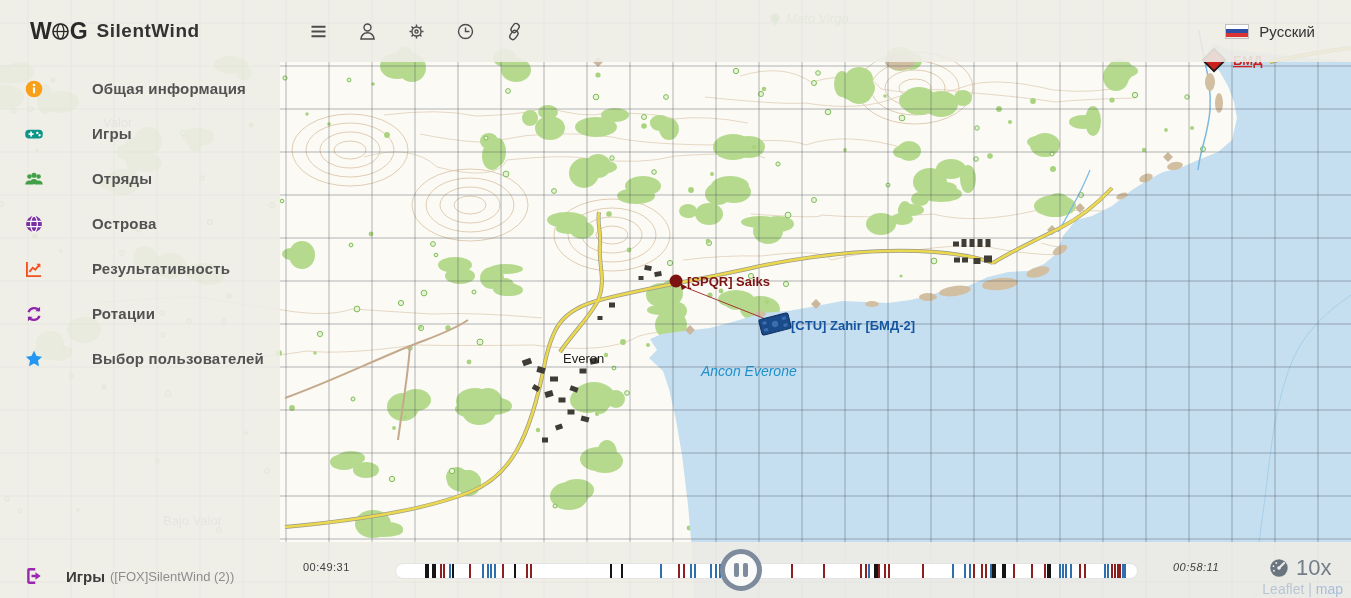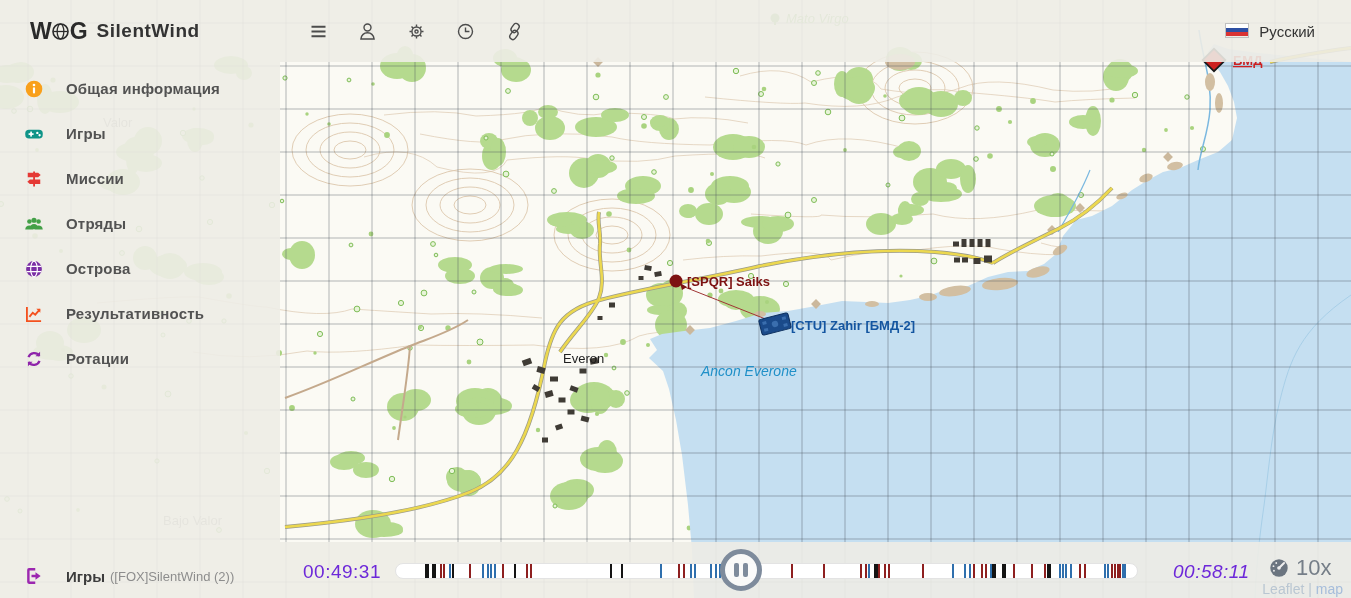--- a/index.html
+++ b/index.html
@@ -12,47 +12,47 @@
   
   .panel{background:rgba(237,236,230,0.9);}
   .topbar{
     position:absolute;left:280px;top:0;width:1071px;height:62px;
     display:flex;align-items:center;z-index:5;
   }
   .nav-icons{display:flex;align-items:center;gap:27px;padding-left:27px;}
   .nav-icon{width:22px;height:22px;display:inline-flex;align-items:center;justify-content:center;cursor:pointer;}
   .nav-icon svg{width:21px;height:21px;stroke:#4c4c4c;fill:none;stroke-width:1.6;}
   .topbar-spacer{flex:1;}
-  .lang{display:flex;gap:10px;padding-right:36px;cursor:pointer;}
+  .lang{display:flex;align-items:center;gap:10px;padding-right:36px;cursor:pointer;}
   .flag{width:22px;height:13px;border:1px solid #c0c0c0;display:flex;flex-direction:column;}
   .flag div{flex:1;}
   .lang-label{font-size:15px;color:#333;}
   
   .sidebar{
     position:absolute;left:0;top:0;width:280px;height:598px;z-index:6;
   }
   .logo{height:62px;display:flex;align-items:center;padding-left:30px;cursor:pointer;}
   .logo-mark{display:flex;align-items:center;font-weight:bold;font-size:23px;color:#2a2a2a;letter-spacing:-1px;}
   .logo-globe{width:19px;height:19px;margin:0 0px;}
   .logo-title{margin-left:10px;font-size:19px;font-weight:bold;color:#333;letter-spacing:0.5px;}
   .menu{position:absolute;top:66px;left:0;right:0;}
-  .menu-item{height:45px;display:flex;align-items:center;padding-left:24px;cursor:pointer;}
+  .menu-item{height:45px;display:flex;align-items:center;padding-left:24px;cursor:pointer;gap:26px;}
   .menu-item .mi-icon{width:20px;height:20px;flex:0 0 20px;display:inline-flex;}
   .menu-item .mi-icon svg{width:20px;height:20px;}
   .menu-item .mi-label{margin-left:22px;font-size:15px;font-weight:bold;color:#525252;letter-spacing:0.2px;}
   .logout{position:absolute;bottom:0px;left:0;right:0;height:44px;display:flex;align-items:center;padding-left:24px;cursor:pointer;}
   .logout .mi-icon{width:20px;height:20px;flex:0 0 20px;}
   .logout .mi-icon svg{width:20px;height:20px;}
   .logout-label{margin-left:22px;font-size:15px;font-weight:bold;color:#3c3c3c;}
   .logout-suffix{margin-left:5px;font-size:13px;color:#8d8d8d;white-space:nowrap;}
   
   .bottombar{
     position:absolute;left:280px;bottom:0;width:1071px;height:56px;z-index:5;
   }
-  .time{position:absolute;top:19px;font-size:19px;color:#6d28d9;letter-spacing:0.5px;}
+  .time{position:absolute;top:19px;font-size:11px;color:#404040;letter-spacing:0.5px;}
   .time-current{left:23px;}
   .time-total{left:893px;font-style:italic;}
   .timebar{
     position:absolute;left:115px;top:21px;width:741px;height:14px;
     background:#fff;border:1px solid #e3e3e3;border-radius:8px;overflow:hidden;cursor:pointer;
   }
   .tick{position:absolute;top:0;bottom:0;width:2px;}
   .tick.wide{width:4px;}
   .pause-btn{
     position:absolute;left:440px;top:7px;width:42px;height:42px;border-radius:50%;
@@ -614,30 +614,20 @@
             <rect x="1.5" y="7" width="21" height="10.5" rx="4.5" fill="#0f9488"></rect>
             <rect x="5.5" y="11.1" width="6" height="2" fill="#fff"></rect>
             <rect x="7.5" y="9.1" width="2" height="6" fill="#fff"></rect>
             <circle cx="16" cy="10.7" r="1.4" fill="#fff"></circle>
             <circle cx="18.7" cy="13.5" r="1.4" fill="#fff"></circle>
           </svg>
         </span>
     <span class="mi-label">Игры</span>
   </div>
 
-  <div class="menu-item">
-    <span class="mi-icon">
-          <svg viewBox="0 0 24 24">
-            <rect x="11" y="3" width="2.2" height="18" fill="#e53935"></rect>
-            <path d="M4.5 4.5h12.5l3 2.7-3 2.7H4.5z" fill="#e53935"></path>
-            <path d="M19.5 12.7H7l-3 2.7 3 2.7h12.5z" fill="#e53935"></path>
-          </svg>
-        </span>
-    <span class="mi-label">Миссии</span>
-  </div>
 
   <div class="menu-item">
     <span class="mi-icon">
           <svg viewBox="0 0 24 24">
             <circle cx="6.5" cy="9" r="2.7" fill="#43a047"></circle>
             <circle cx="17.5" cy="9" r="2.7" fill="#43a047"></circle>
             <path d="M1.5 18.5c0-3.2 2.4-4.8 5-4.8s5 1.6 5 4.8z" fill="#43a047"></path>
             <path d="M12.5 18.5c0-3.2 2.4-4.8 5-4.8s5 1.6 5 4.8z" fill="#43a047"></path>
             <circle cx="12" cy="7.5" r="3.1" fill="#43a047"></circle>
             <path d="M6.8 18c0-3.8 2.4-6 5.2-6s5.2 2.2 5.2 6z" fill="#43a047"></path>
@@ -674,20 +664,28 @@
           <svg viewBox="0 0 24 24">
             <path d="M18.4 8.2A7.3 7.3 0 0 0 5.4 9.8" fill="none" stroke="#8e24aa" stroke-width="2.7"></path>
             <path d="M5.6 15.8a7.3 7.3 0 0 0 13-1.6" fill="none" stroke="#8e24aa" stroke-width="2.7"></path>
             <path d="M19.3 3.2v5.6h-5.6z" fill="#8e24aa"></path>
             <path d="M4.7 20.8v-5.6h5.6z" fill="#8e24aa"></path>
           </svg>
         </span>
     <span class="mi-label">Ротации</span>
   </div>
 
+  <div class="menu-item">
+    <span class="mi-icon">
+          <svg viewBox="0 0 24 24">
+            <path d="M12 2.2l3 6.1 6.7.9-4.9 4.7 1.2 6.7L12 17.4l-6 3.2 1.2-6.7-4.9-4.7 6.7-.9z" fill="#2196f3"></path>
+          </svg>
+        </span>
+    <span class="mi-label">Выбор пользователей</span>
+  </div>
 
 </nav>
   <div class="logout" id="logout">
     <span class="mi-icon" id="logout-icon"><svg viewBox="0 0 24 24">
           <path d="M13.5 2.5H6a2.2 2.2 0 0 0-2.2 2.2v14.6A2.2 2.2 0 0 0 6 21.5h7.5v-2.8H6.7V5.3h6.8z" fill="#9c27b0"></path>
           <path d="M13.8 7.5l6.2 4.5-6.2 4.5v-2.9H9v-3.2h4.8z" fill="#9c27b0"></path>
         </svg></span>
     <span class="logout-label">Игры</span>
     <span class="logout-suffix">([FOX]SilentWind (2))</span>
   </div>

